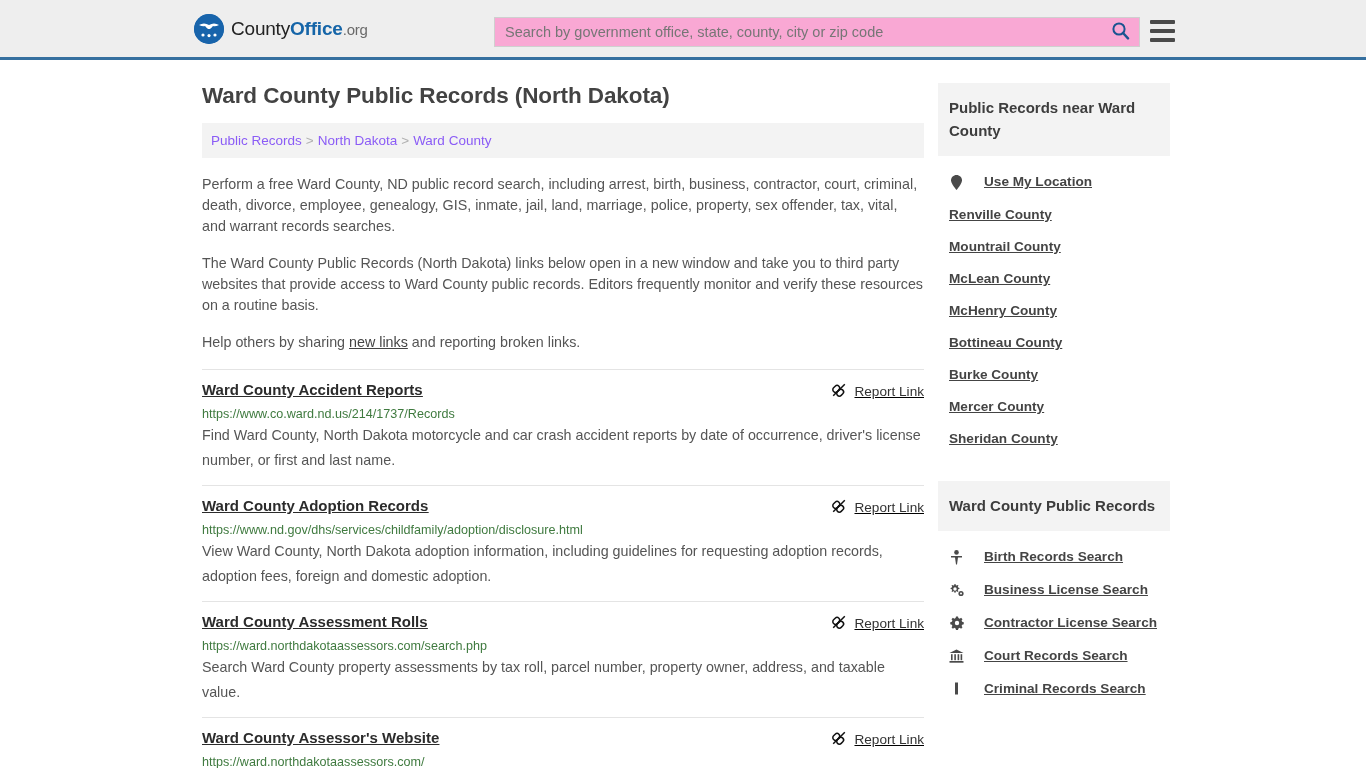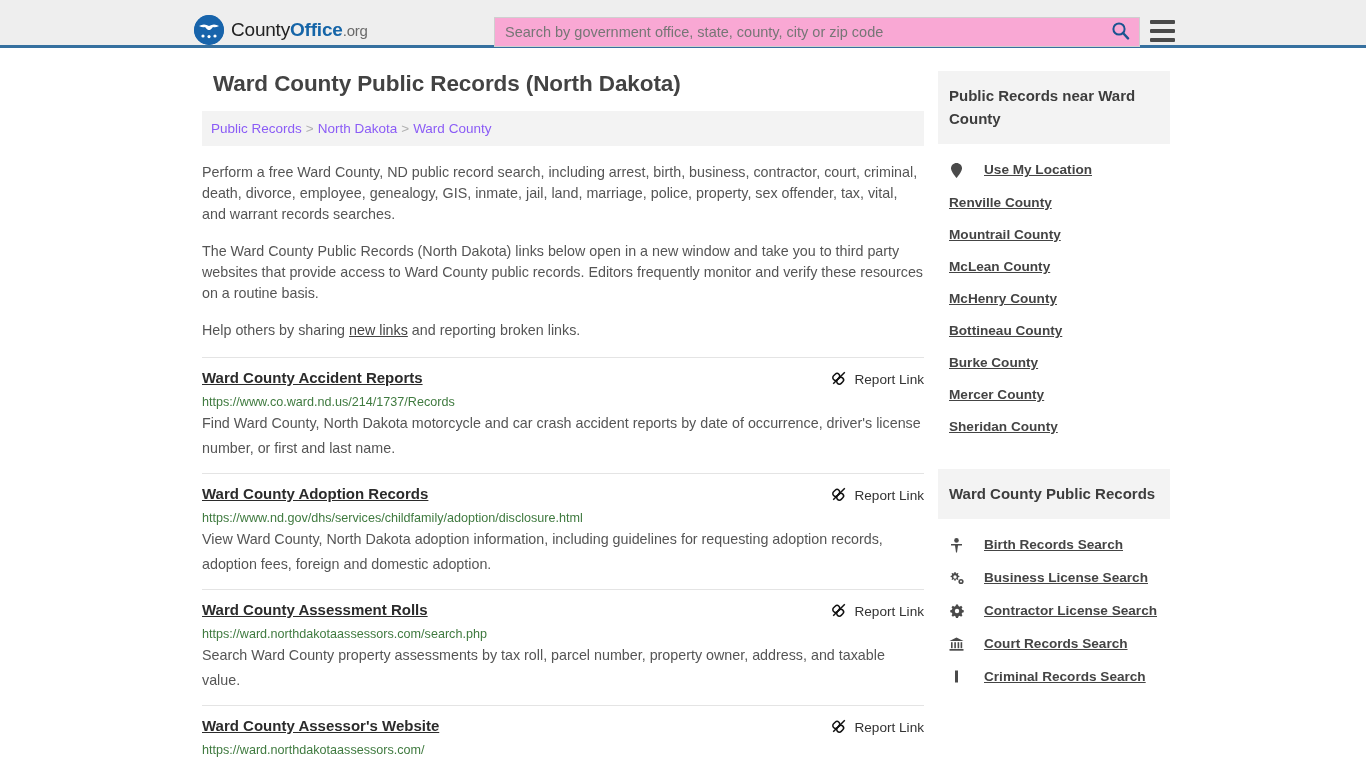--- a/index.html
+++ b/index.html
@@ -7,25 +7,25 @@
   html, body {
     margin: 0; padding: 0;
     width: 1366px; height: 768px;
     overflow: hidden;
     background: #ffffff;
     font-family: "Liberation Sans", sans-serif;
   }
 
   
   .site-header {
-    height: 48px;
+    height: 60px;
     background: #eeeeee;
     border-bottom: 3px solid #36709f;
     display: flex;
-    align-items: flex-end;
+    align-items: center;
     position: relative;
   }
   .logo-block {
     display: flex;
     align-items: center;
     margin-left: 194px;
     gap: 7px;
   }
   .logo-mark {
     width: 30px; height: 30px;
@@ -93,21 +93,21 @@
     padding: 0 194px 0 202px;
     position: relative;
   }
   .columns { display: flex; gap: 14px; padding-top: 23px; }
   .col-main { width: 722px; flex: 0 0 722px; }
   .col-side { width: 232px; flex: 0 0 232px; }
 
   h1.page-title {
     font-size: 22.5px;
     color: #434343;
-    margin: 0 0 14px 11px;
+    margin: 0 0 14px 0;
     font-weight: bold;
     letter-spacing: -0.1px;
   }
 
   .breadcrumb {
     background: #f3f3f3;
     padding: 10px 9px;
     font-size: 13.5px;
     color: #5a5a5a;
     margin-bottom: 16px;
@@ -126,20 +126,21 @@
   
   .record {
     border-top: 1px solid #e4e4e4;
     padding: 11px 0 12px 0;
   }
   .record:first-of-type { border-top: 1px solid #e4e4e4; }
   .record-head {
     display: flex;
     justify-content: space-between;
     align-items: flex-start;
+    text-decoration: underline;
   }
   .record-title {
     font-size: 15px;
     font-weight: bold;
     color: #2b2b2b;
     text-decoration: underline;
     cursor: pointer;
   }
   .report-link {
     display: flex; align-items: center; gap: 7px;

